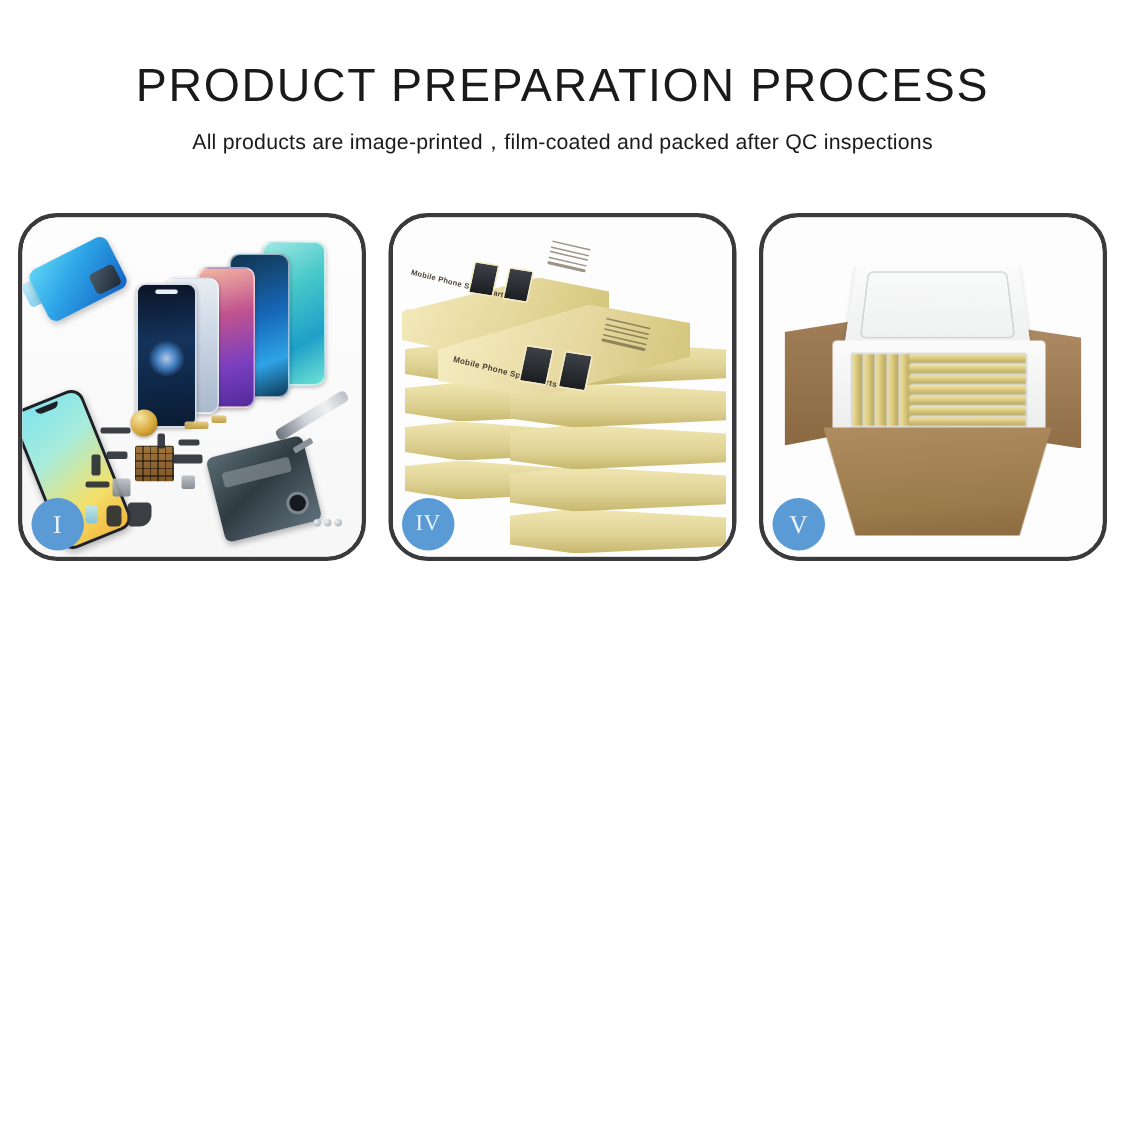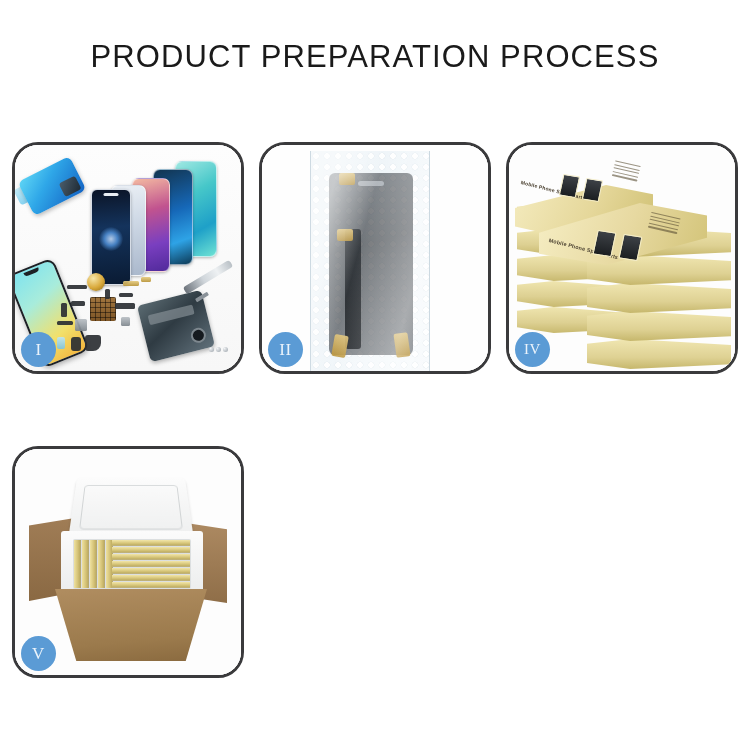--- a/index.html
+++ b/index.html
@@ -396,20 +396,21 @@
   .c6-t1 { left:47px; top:104px; transform: skewY(14deg); }
   .c6-t2 { left:47px; top:158px; transform: skewY(14deg); }
 </style>
 </head>
 <body>
 
 <div id="page">
 
   <div id="header">
     <div id="title">PRODUCT PREPARATION PROCESS</div>
+    <div id="subtitle">All products are image-printed，film-coated and packed after QC inspections</div>
   </div>
 
   <div id="grid">
 
     <div class="panel">
       <div class="panel-clip">
         <div class="p1-bg"></div>
         <div class="ph-back ph-b1"></div>
         <div class="ph-back ph-b2"></div>
         <div class="ph-back ph-b3"></div>
@@ -443,37 +444,20 @@
         <div class="sd-tip"></div>
         <div class="screws">
           <i></i><i></i><i></i>
         </div>
       </div>
       <div class="badge">
         <span>I</span>
       </div>
     </div>
 
-    <div class="panel">
-      <div class="panel-clip">
-        <div class="p2-bg"></div>
-        <div class="bubble-bag">
-          <div class="inner-part"></div>
-          <div class="flex-strip"></div>
-          <div class="tape t1"></div>
-          <div class="tape t2"></div>
-          <div class="tape t3"></div>
-          <div class="tape t4"></div>
-          <div class="bag-gloss"></div>
-        </div>
-      </div>
-      <div class="badge">
-        <span>II</span>
-      </div>
-    </div>
 
 
     <div class="panel">
       <div class="panel-clip">
         <div class="p4-bg"></div>
 
         <div class="stackL">
           <div class="sl" style="top:104px;"></div>
           <div class="sl" style="top:78px;"></div>
           <div class="sl" style="top:52px;"></div>

